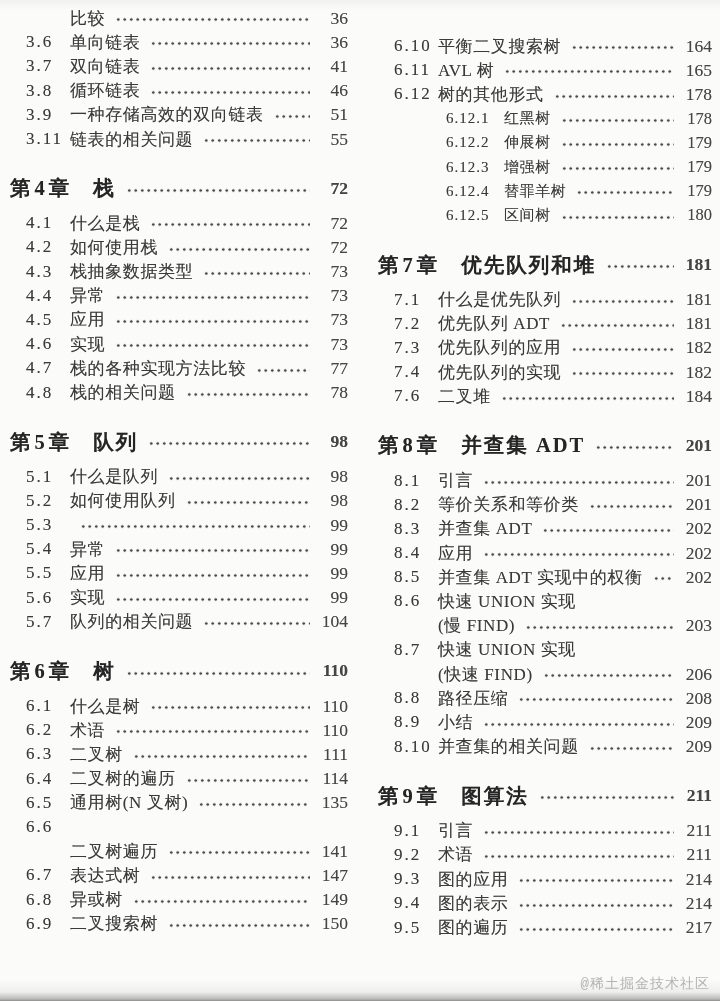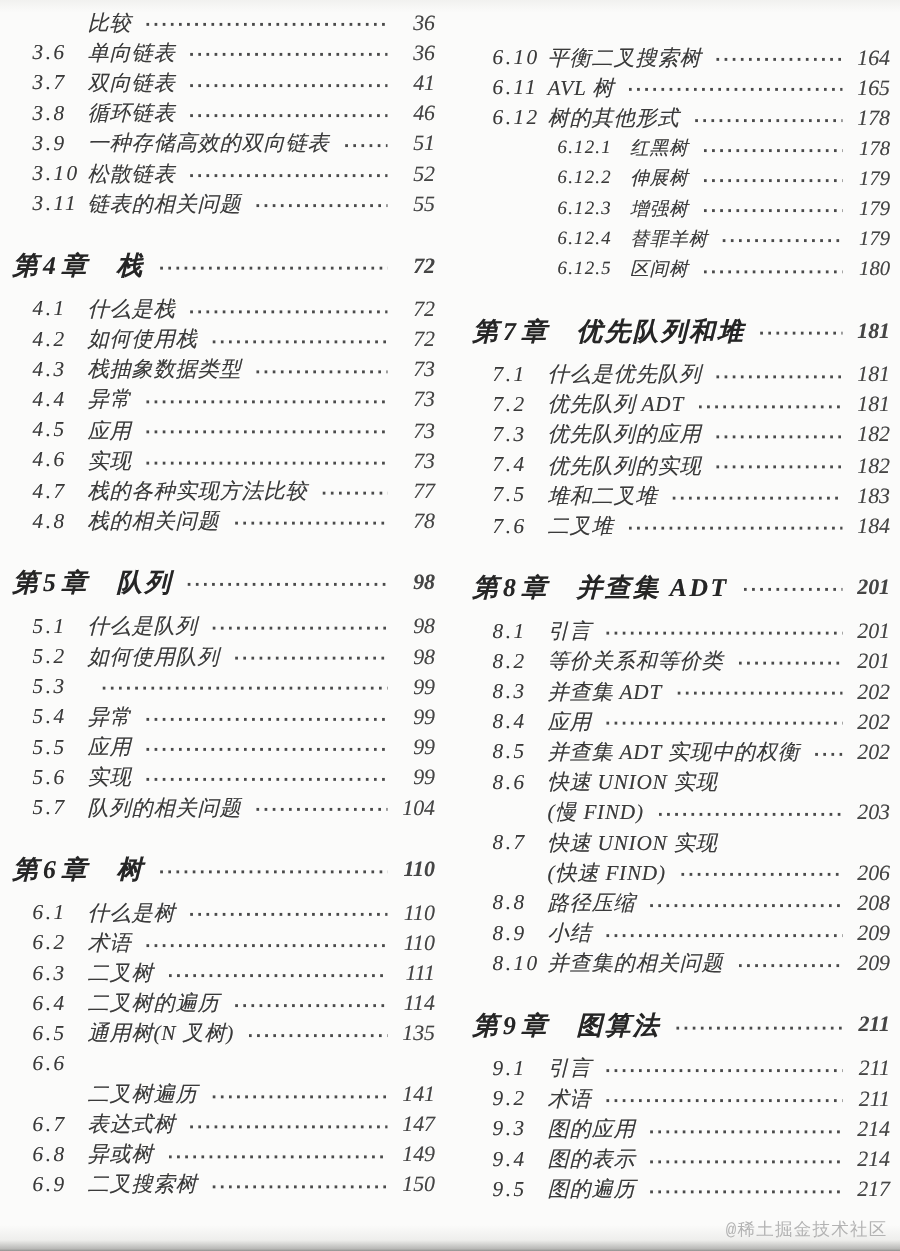--- a/index.html
+++ b/index.html
@@ -17,21 +17,20 @@
       #f1f1ef 0px, #fbfbfa 10px,
       #fbfbfa 980px, #eeeeec 992px,
       #b9b9b7 999px, #8d8d8b 1001px);
     font-family: "Liberation Serif", "DejaVu Serif", serif;
     color: #3a3a3a;
     text-shadow: 0 0 0.5px rgba(40,40,40,0.35);
   }
   .columns {
     display: flex;
     width: 716px;
-    font-style: italic;
   }
   .col {
     width: 360px;
     box-sizing: border-box;
     flex: none;
   }
   .col-left  { padding: 6px 12px 0 26px; }
   .col-right { padding: 6px 8px 0 34px; margin-top: 28px; }
 
   .toc-row {
@@ -135,26 +134,20 @@
           <span class="dots"></span>
           <span class="pgnum">46</span>
         </div>
         <div class="toc-row section">
           <span class="num">3.9</span>
           <span class="title">一种存储高效的双向链表</span>
           <span class="dots"></span>
           <span class="pgnum">51</span>
         </div>
         <div class="toc-row section">
-          <span class="num">3.10</span>
-          <span class="title">松散链表</span>
-          <span class="dots"></span>
-          <span class="pgnum">52</span>
-        </div>
-        <div class="toc-row section">
           <span class="num">3.11</span>
           <span class="title">链表的相关问题</span>
           <span class="dots"></span>
           <span class="pgnum">55</span>
         </div>
         <div class="toc-row chapter">
           <span class="num">第4章</span>
           <span class="title">栈</span>
           <span class="dots"></span>
           <span class="pgnum">72</span>
@@ -388,26 +381,20 @@
           <span class="num">7.3</span>
           <span class="title">优先队列的应用</span>
           <span class="dots"></span>
           <span class="pgnum">182</span>
         </div>
         <div class="toc-row section">
           <span class="num">7.4</span>
           <span class="title">优先队列的实现</span>
           <span class="dots"></span>
           <span class="pgnum">182</span>
-        </div>
-        <div class="toc-row section">
-          <span class="num">7.5</span>
-          <span class="title">堆和二叉堆</span>
-          <span class="dots"></span>
-          <span class="pgnum">183</span>
         </div>
         <div class="toc-row section">
           <span class="num">7.6</span>
           <span class="title">二叉堆</span>
           <span class="dots"></span>
           <span class="pgnum">184</span>
         </div>
         <div class="toc-row chapter">
           <span class="num">第8章</span>
           <span class="title">并查集 ADT</span>

